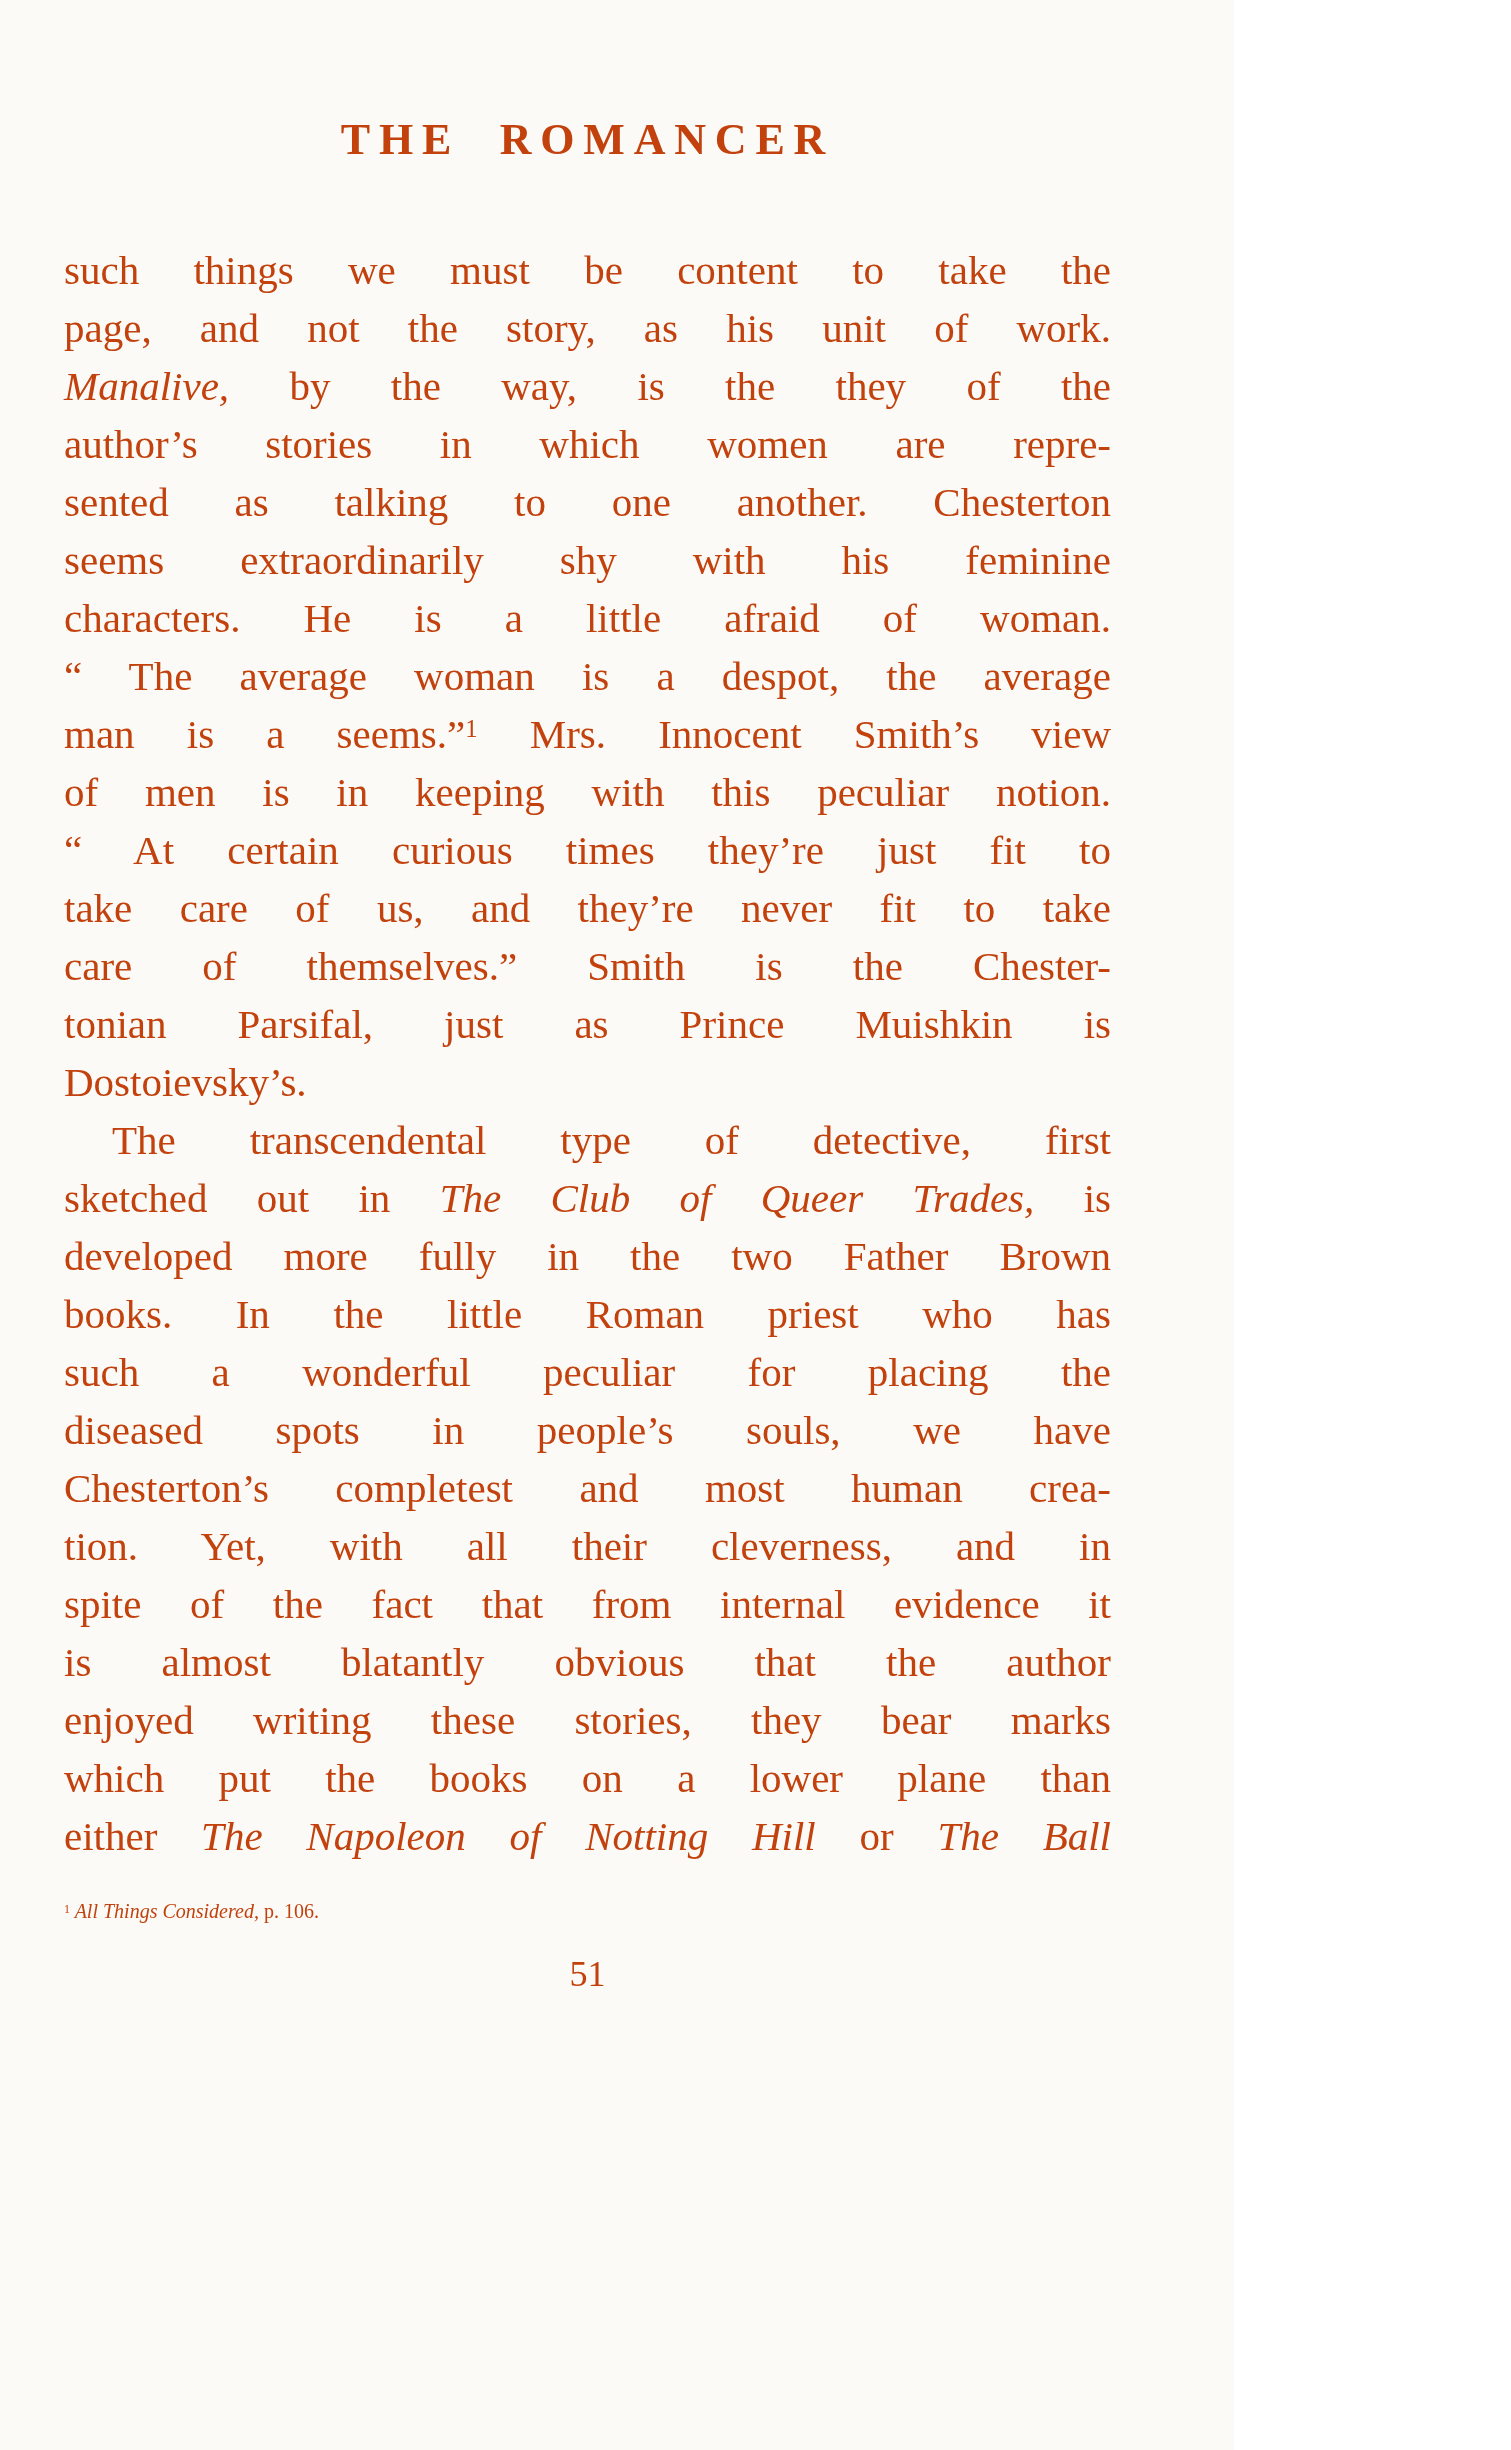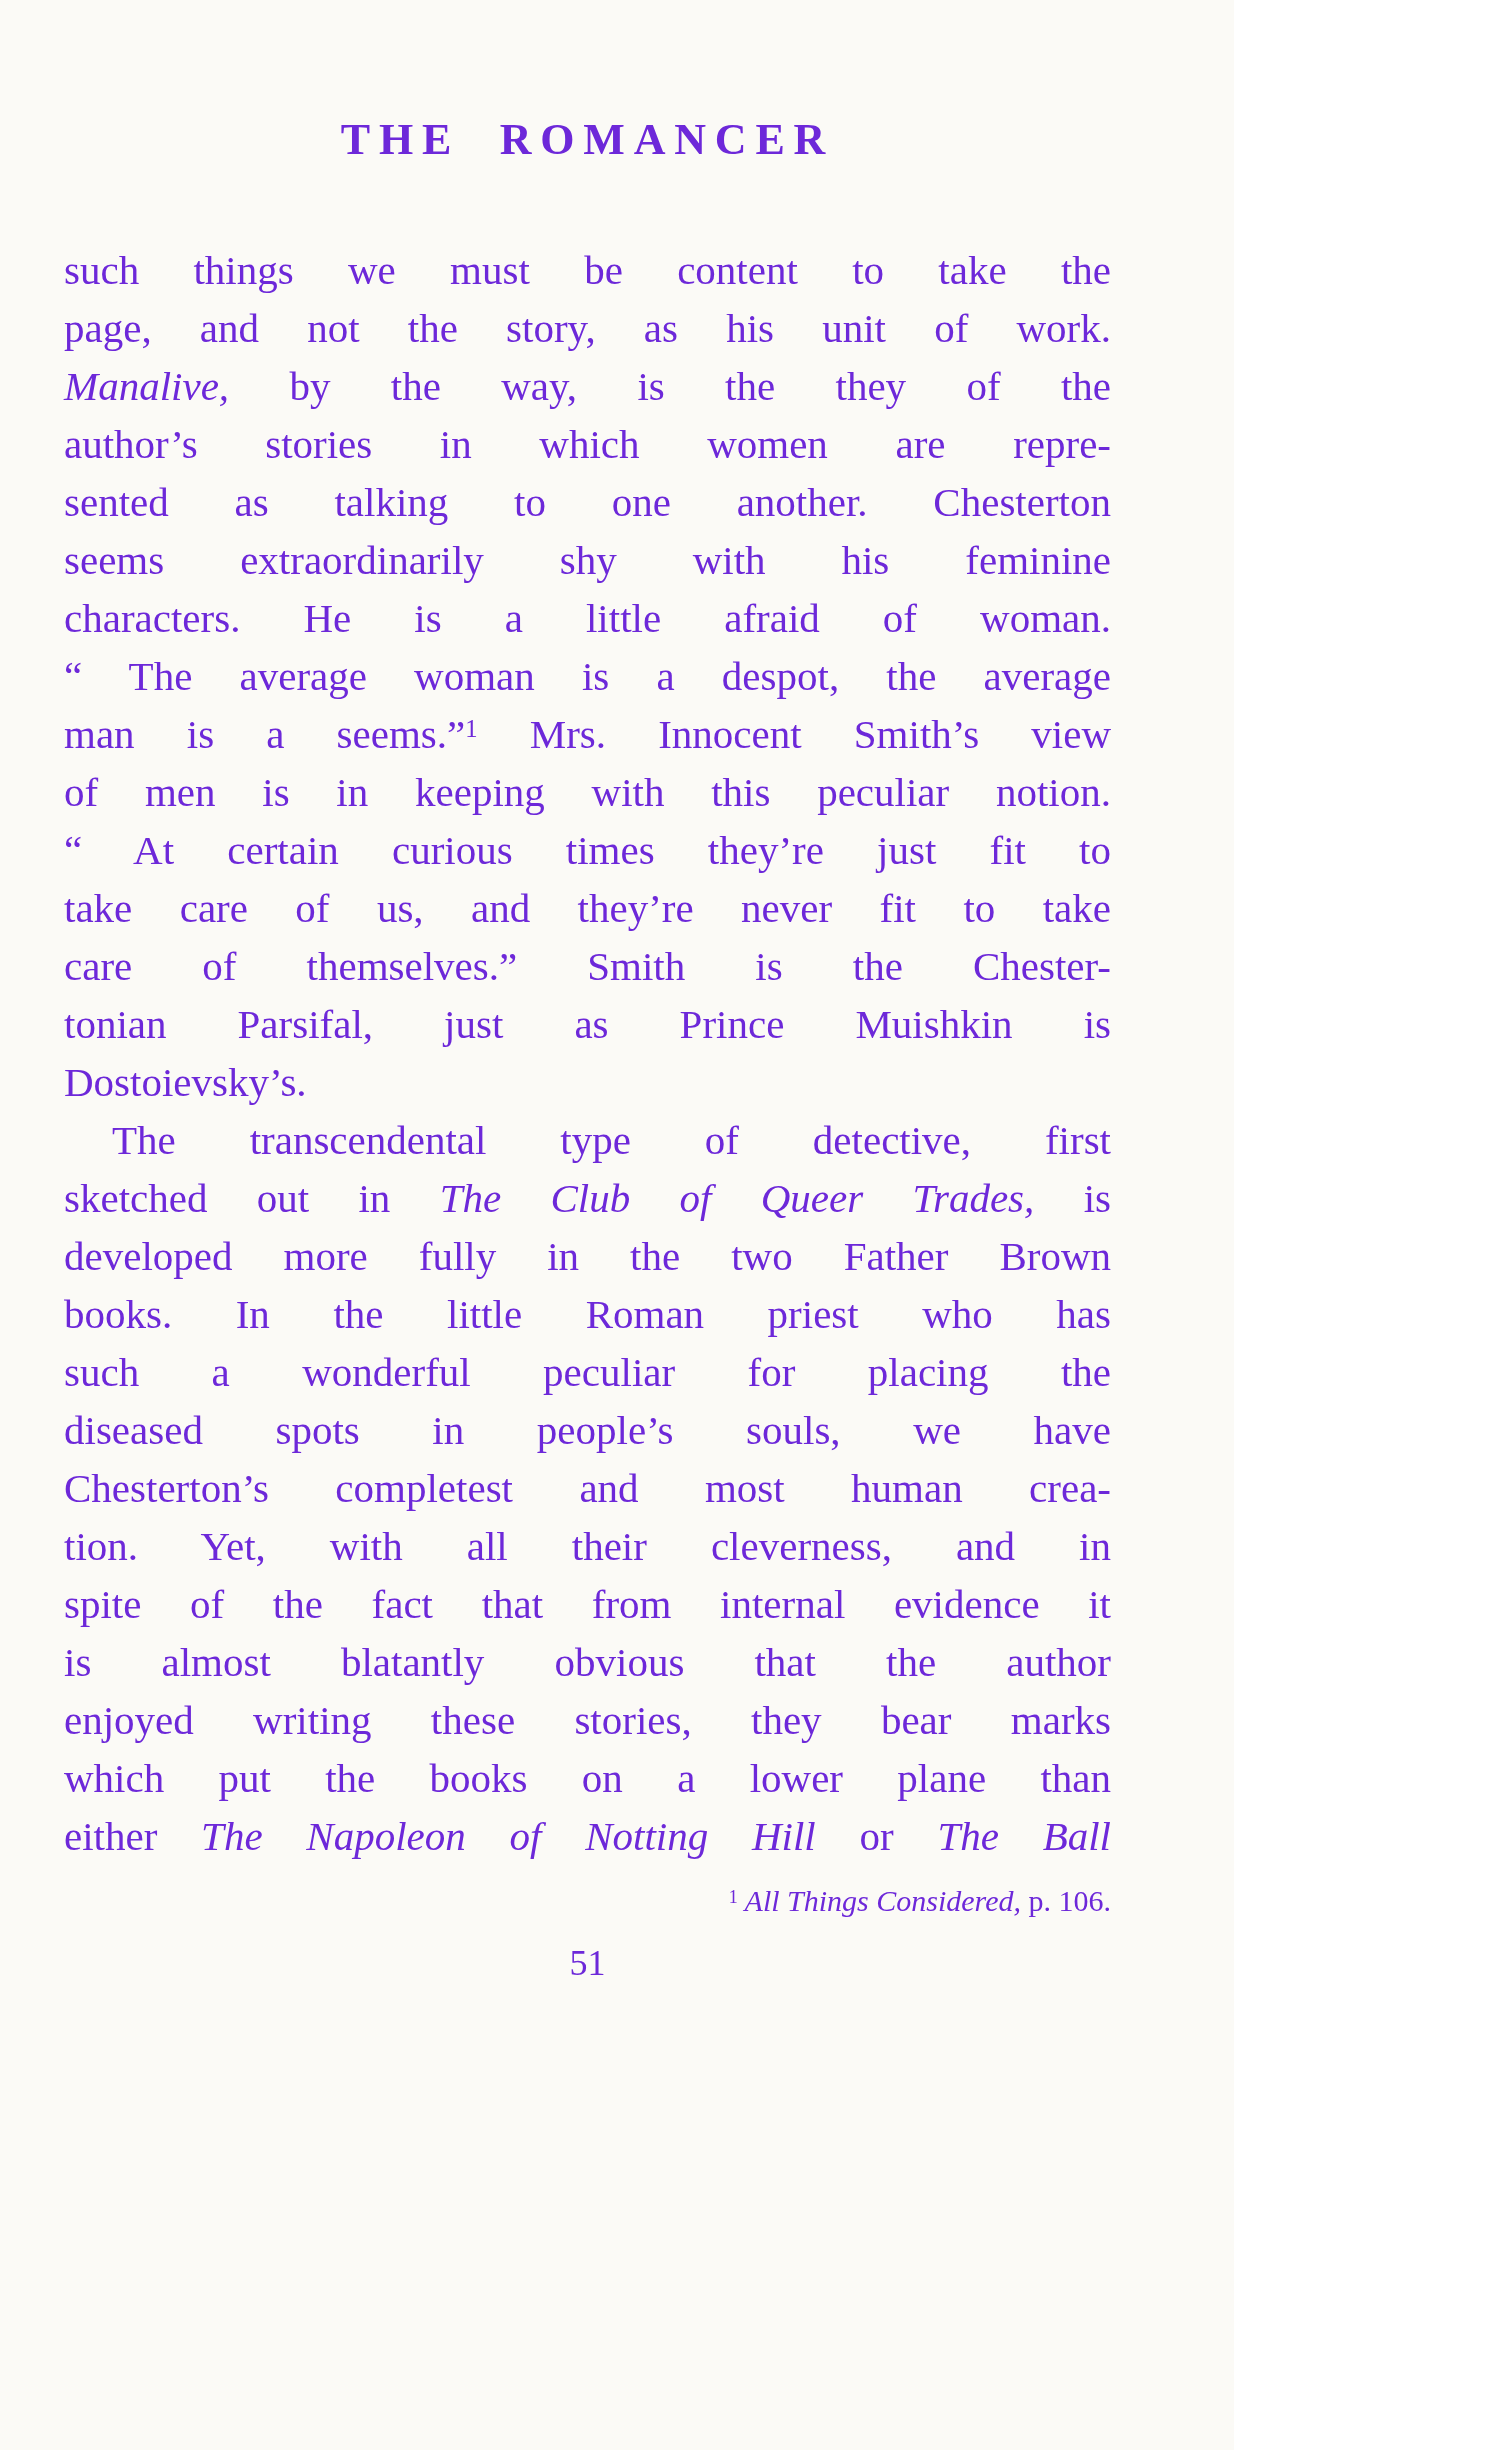--- a/index.html
+++ b/index.html
@@ -6,21 +6,21 @@
     margin: 0;
     padding: 0;
     background: #ffffff;
   }
   .page {
     position: relative;
     width: 1234px;
     height: 2450px;
     background: #fbfaf6;
     font-family: "Liberation Serif", "DejaVu Serif", serif;
-    color: #6d28d9;
+    color: #c2410c;
     overflow: hidden;
   }
   .content {
     position: absolute;
     left: 64px;
     top: 113px;
     width: 1047px;
   }
   .title {
     margin: 0 0 75px 0;
@@ -42,23 +42,23 @@
   .line.indent { text-indent: 48px; }
   .i { font-style: italic; }
   sup {
     font-size: 60%;
     line-height: 0;
     vertical-align: baseline;
     position: relative;
     top: -0.45em;
   }
   .footnote {
-    margin-top: 16px;
-    text-align: right;
-    font-size: 30px;
+    margin-top: 27px;
+    text-align: left;
+    font-size: 20px;
     line-height: 39px;
   }
   .pageno {
     margin-top: 21px;
     text-align: center;
     font-size: 36px;
     line-height: 45px;
   }
 </style>
 </head>

